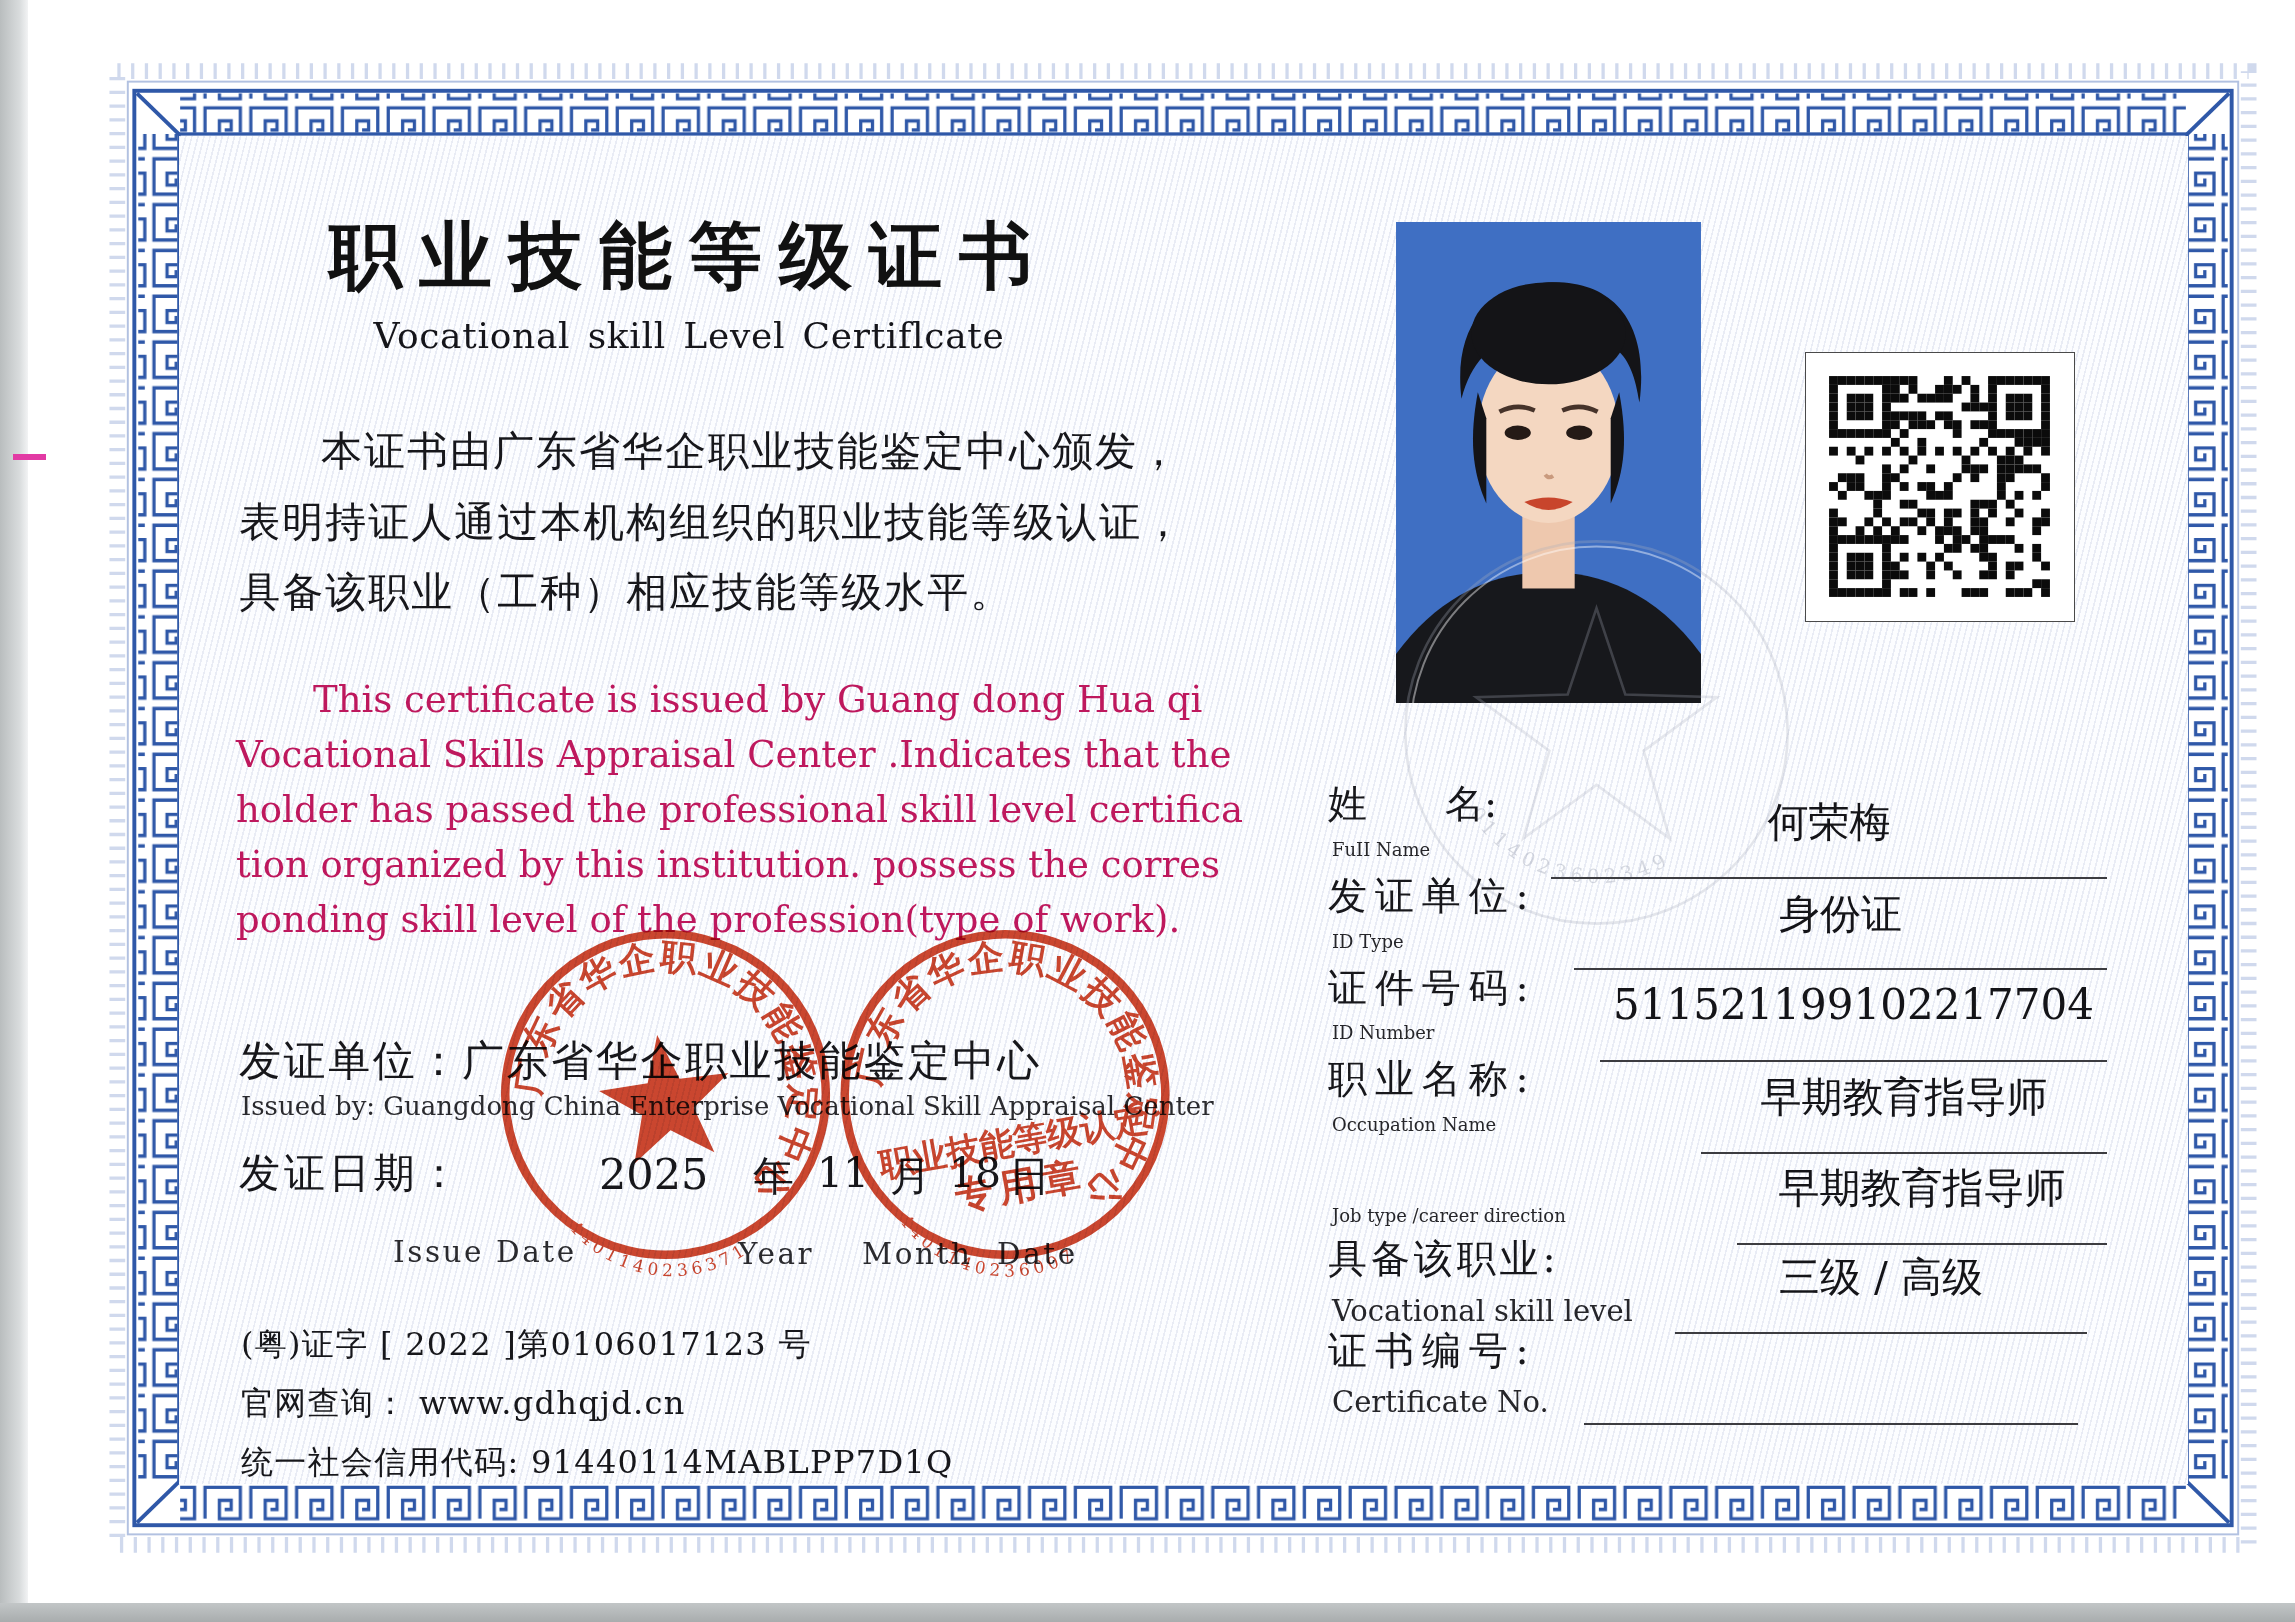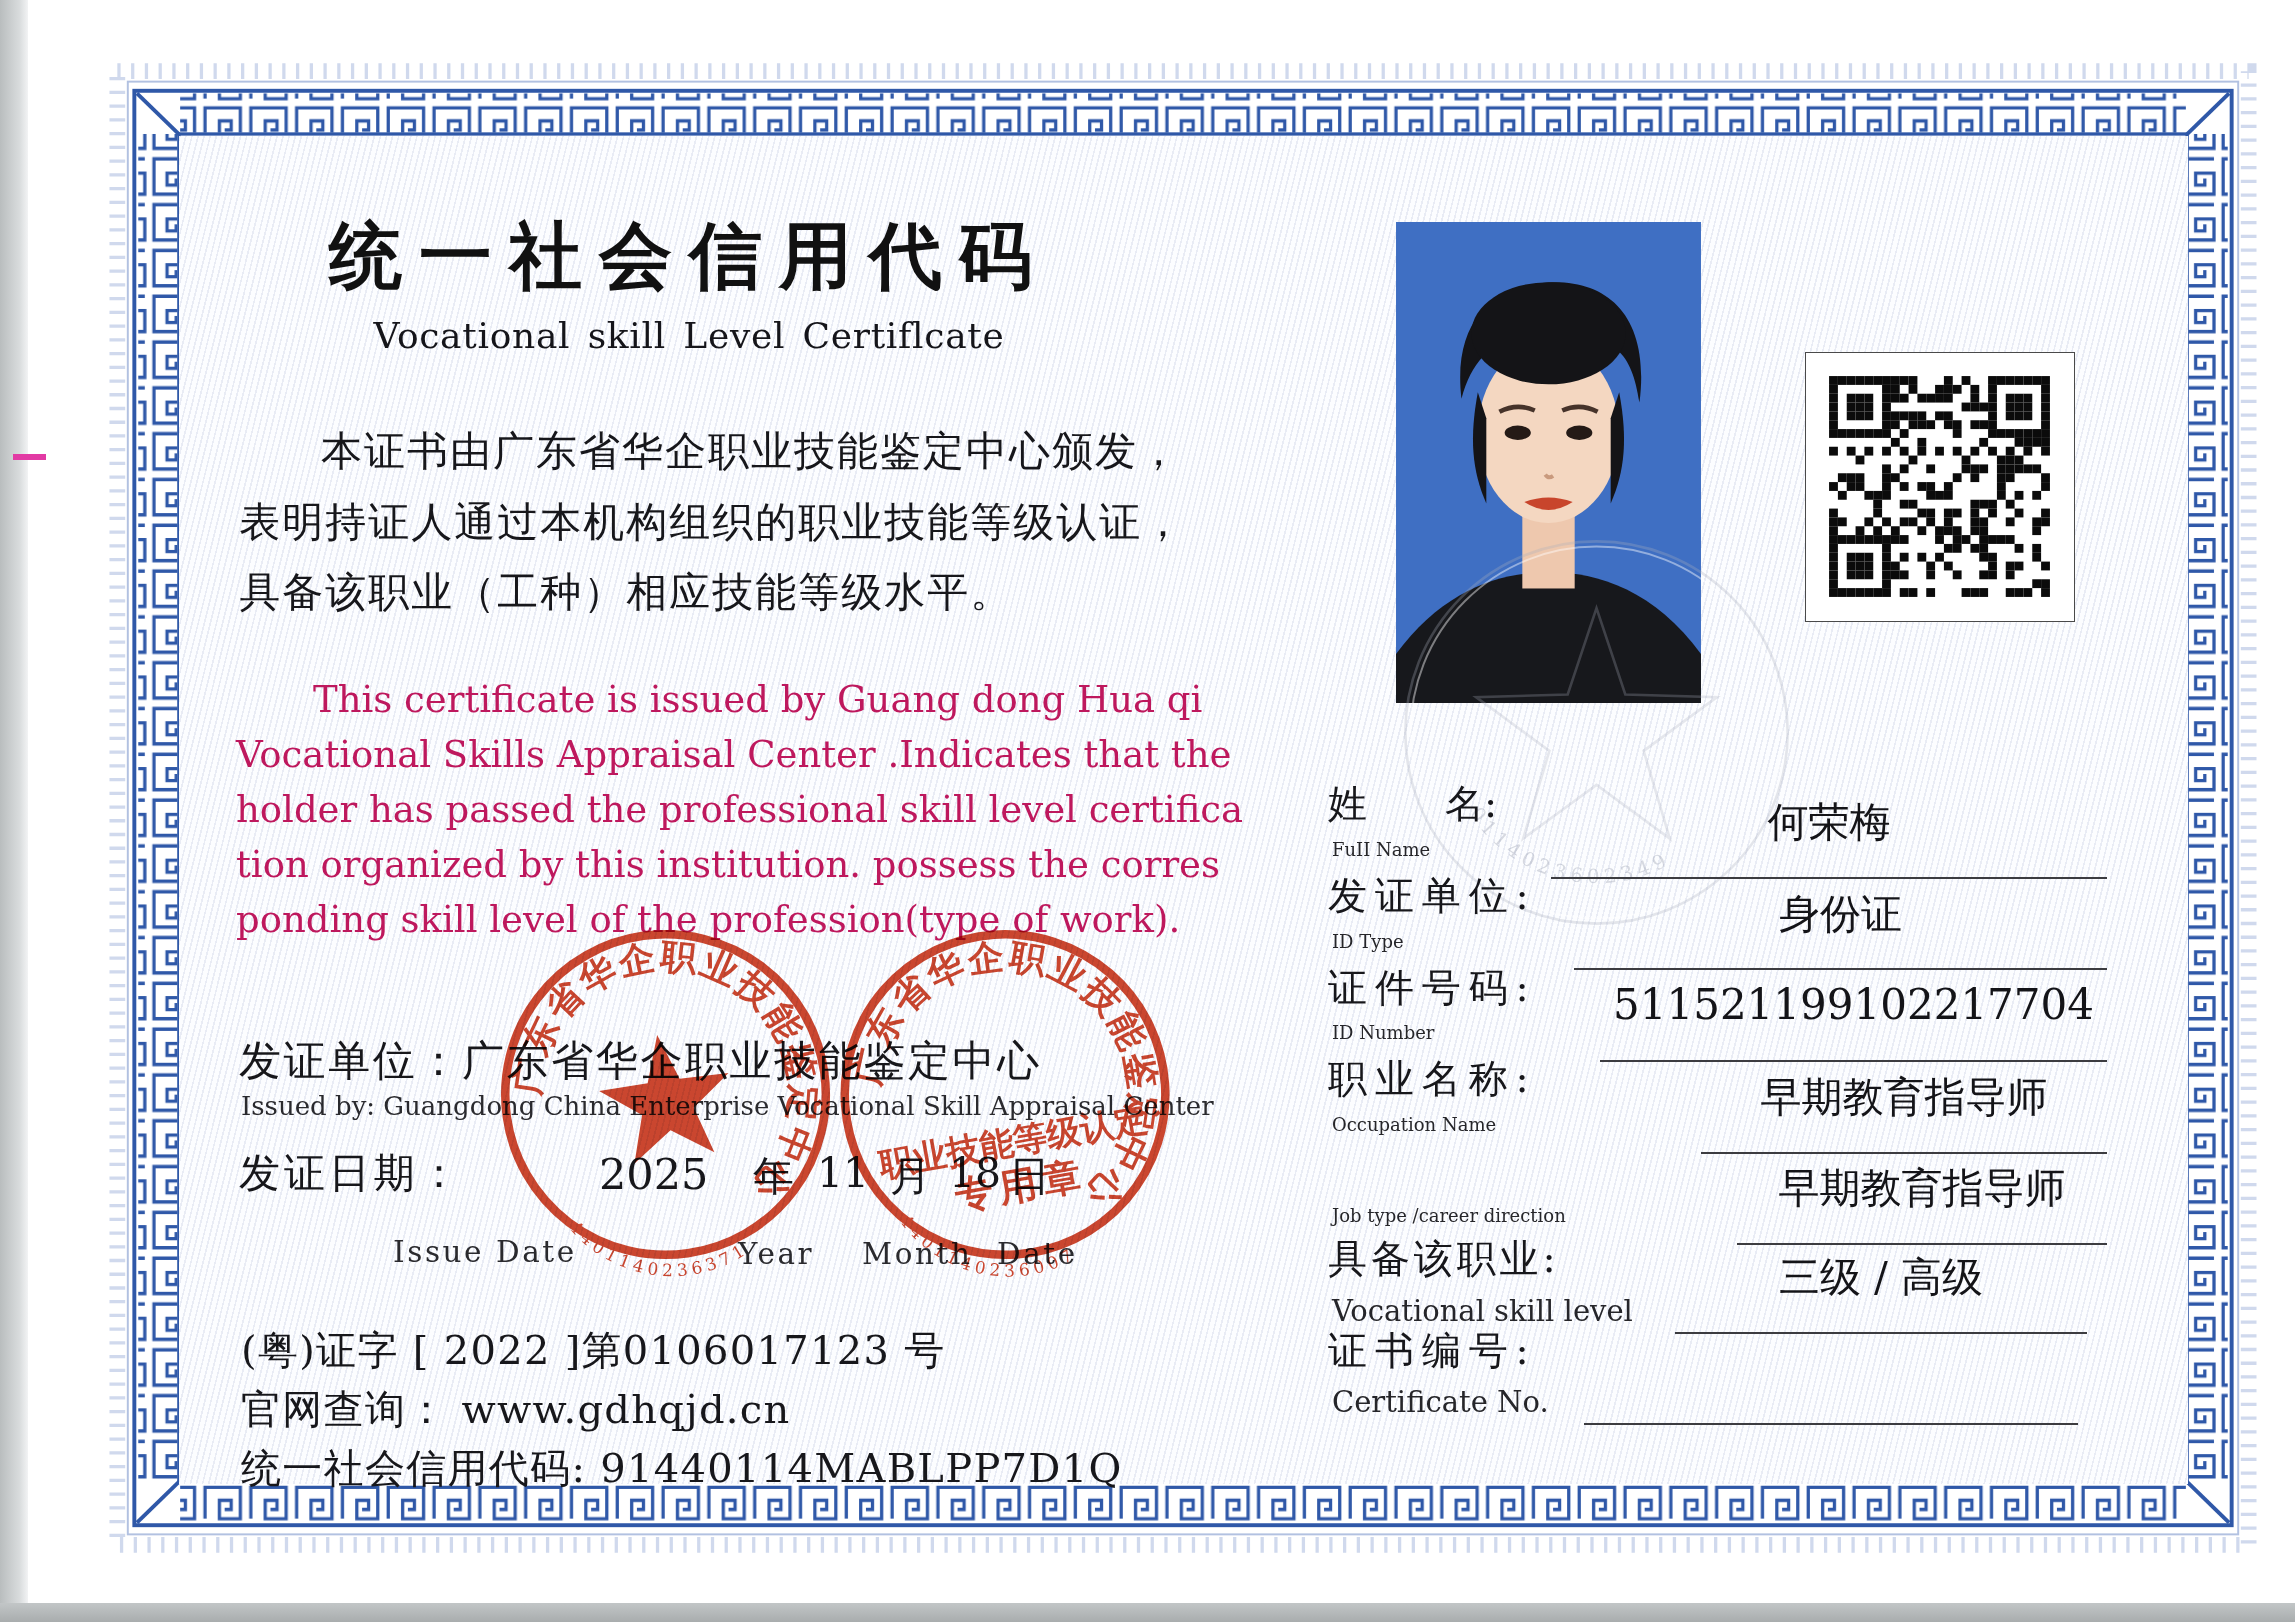--- a/index.html
+++ b/index.html
@@ -17,21 +17,21 @@
        #fcfdff;}
   .cjk{font-family:"DejaVu Serif","Liberation Serif",serif;}
   .title{left:249px;top:208px;width:880px;text-align:center;font-size:73px;font-weight:bold;letter-spacing:17px;color:#111;}
   .subtitle{left:249px;top:315px;width:880px;text-align:center;font-size:36px;letter-spacing:0.7px;word-spacing:5.2px;color:#15151a;}
   .para-cn div{position:absolute;left:0;font-size:41px;letter-spacing:2px;white-space:nowrap;color:#17171b;}
   .para-en div{position:absolute;left:0;font-size:37px;white-space:nowrap;color:#be185d;}
   .issued-cn{left:239px;top:1033px;font-size:42px;letter-spacing:2.6px;white-space:nowrap;color:#17171b;}
   .issued-en{left:241px;top:1091px;font-size:26px;white-space:nowrap;color:#2a2a2e;}
   .dseg{position:absolute;font-size:41px;color:#17171b;white-space:nowrap;}
   .dsegen{position:absolute;font-size:29.4px;color:#2a2a2e;white-space:nowrap;letter-spacing:2.6px;}
-  .footer-line{position:absolute;left:241px;font-size:40px;letter-spacing:1.3px;white-space:nowrap;color:#17171b;}
+  .footer-line{position:absolute;left:241px;font-size:32px;letter-spacing:1.3px;white-space:nowrap;color:#17171b;}
   
   .flabel{position:absolute;left:1328px;font-size:39px;letter-spacing:7.9px;white-space:nowrap;color:#17171b;font-weight:500;}
   .flabel-en{position:absolute;left:1332px;font-size:18px;white-space:nowrap;color:#26262a;}
   .fvalue{position:absolute;font-size:41px;text-align:center;white-space:nowrap;color:#141418;}
   .fline{position:absolute;height:2px;background:#3c3c40;}
   
   .photo{left:1396px;top:222px;width:305px;height:481px;}
   .qr-box{left:1805px;top:352px;width:270px;height:270px;background:#ffffff;border:1.3px solid #4a4a4a;box-sizing:border-box;}
   .stamp-layer{left:432px;top:887px;mix-blend-mode:multiply;opacity:0.93;}
   .emboss{left:1387px;top:523px;opacity:0.55;}
@@ -67,21 +67,21 @@
     <rect x="3179" y="110" width="60" height="2060" fill="url(#mkV)"></rect>
 
     <line x1="44" y1="48" x2="110" y2="112" stroke="#2f58a8" stroke-width="6"></line>
     <line x1="3241" y1="48" x2="3175" y2="112" stroke="#2f58a8" stroke-width="6"></line>
     <line x1="44" y1="2232" x2="110" y2="2168" stroke="#2f58a8" stroke-width="6"></line>
     <line x1="3241" y1="2232" x2="3175" y2="2168" stroke="#2f58a8" stroke-width="6"></line>
   </svg>
 
   <div class="abs content-bg"></div>
 
-  <div class="abs title cjk">统一社会信用代码</div>
+  <div class="abs title cjk">职业技能等级证书</div>
   <div class="abs subtitle">Vocational skill Level  Certiflcate</div>
 
   <div class="abs para-cn" style="left:236px;top:0;">
     <div style="left:85px;top:424px;">本证书由广东省华企职业技能鉴定中心颁发，</div>
     <div style="left:3.3px;top:495px;">表明持证人通过本机构组织的职业技能等级认证，</div>
     <div style="left:3.3px;top:565px;">具备该职业（工种）相应技能等级水平。</div>
   </div>
 
   <div class="abs para-en" style="left:236px;top:0;">
     <div style="left:77px;top:678px;">This certificate is issued by Guang dong Hua qi</div>

